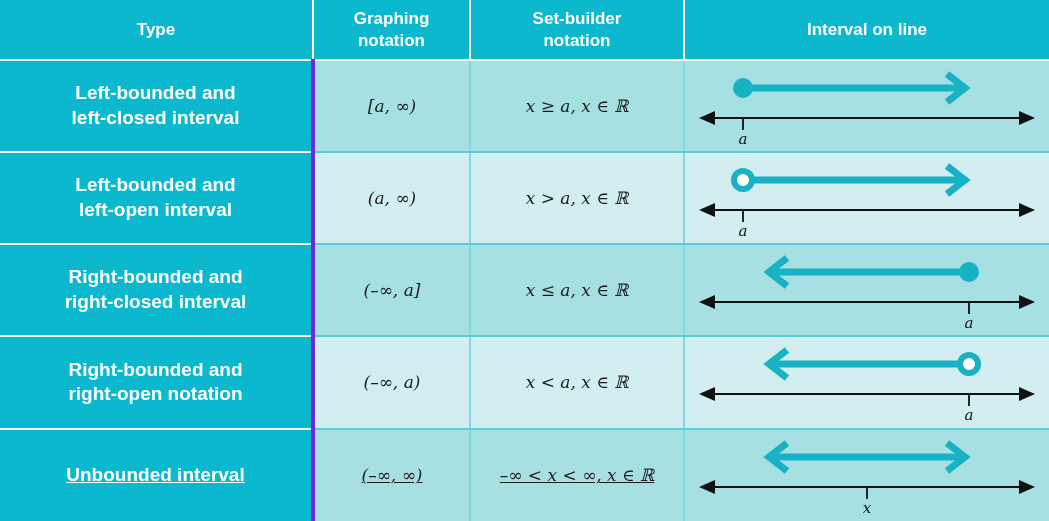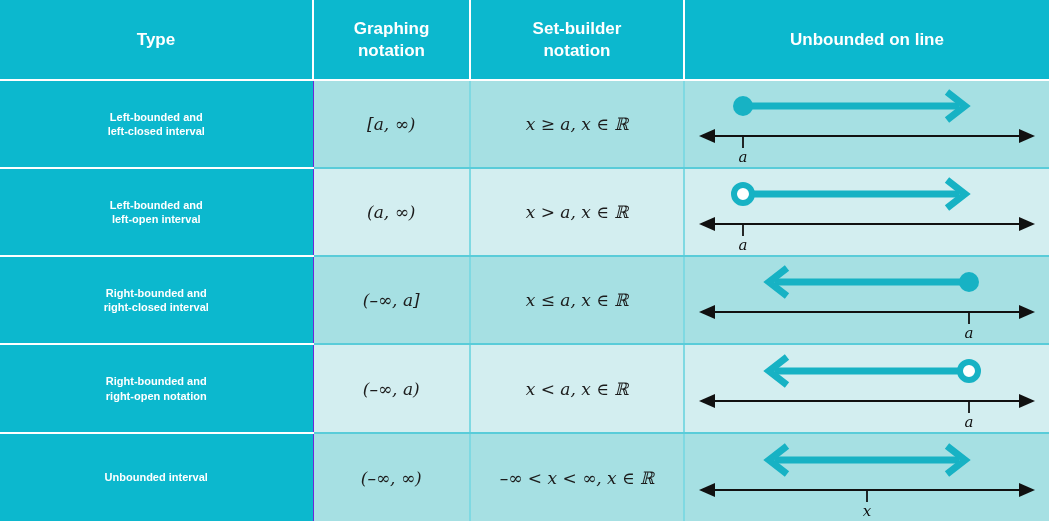--- a/index.html
+++ b/index.html
@@ -20,21 +20,21 @@
     border-collapse: collapse;
     table-layout: fixed;
   }
 
   col.c-type  { width: 313px; }
   col.c-int   { width: 157px; }
   col.c-set   { width: 214px; }
   col.c-graph { width: 365px; }
 
   
-  thead tr { height: 80px; }
+  thead tr { height: 60px; }
   th {
     background: #0cb8ce;
     color: #ffffff;
     font-size: 17px;
     font-weight: bold;
     text-align: center;
     vertical-align: middle;
     line-height: 1.25;
     border-right: 2px solid #ffffff;
     border-bottom: 2px solid #ffffff;
@@ -46,29 +46,29 @@
   tbody tr { height: 88px; }
   tbody tr:nth-child(4) { height: 89px; }
   tbody tr:last-child   { height: 88px; }
 
   td {
     padding: 0;
     vertical-align: middle;
     text-align: center;
     border-bottom: 2px solid #59ccd9;
   }
-  tbody tr:last-child td { border-bottom: none; }
+  tbody tr:last-child td { border-bottom: none; text-decoration: underline; }
 
   td.type-cell {
     background: #0cb8ce;
     color: #ffffff;
-    font-size: 11px;
+    font-size: 19px;
     font-weight: bold;
     line-height: 1.3;
-    border-right: 1px solid #6d28d9;
+    border-right: 4px solid #6d28d9;
     border-bottom: 2px solid #ffffff;
   }
   tbody tr:last-child td.type-cell { border-bottom: none; }
 
   td.notation-cell {
     font-family: "DejaVu Serif", serif;
     font-style: italic;
     font-size: 17px;
     color: #1c1c1c;
     border-right: 2px solid #7fd9e2;
@@ -103,21 +103,21 @@
     <tr>
       <th>Type</th>
       <th>
         <div>Graphing</div>
         <div>notation</div>
       </th>
       <th>
         <div>Set-builder</div>
         <div>notation</div>
       </th>
-      <th>Unbounded on line</th>
+      <th>Interval on line</th>
     </tr>
   </thead>
 
   <tbody>
 
     <tr class="shade-dark">
       <td class="type-cell">
         <div>Left-bounded and</div>
         <div>left-closed interval</div>
       </td>

